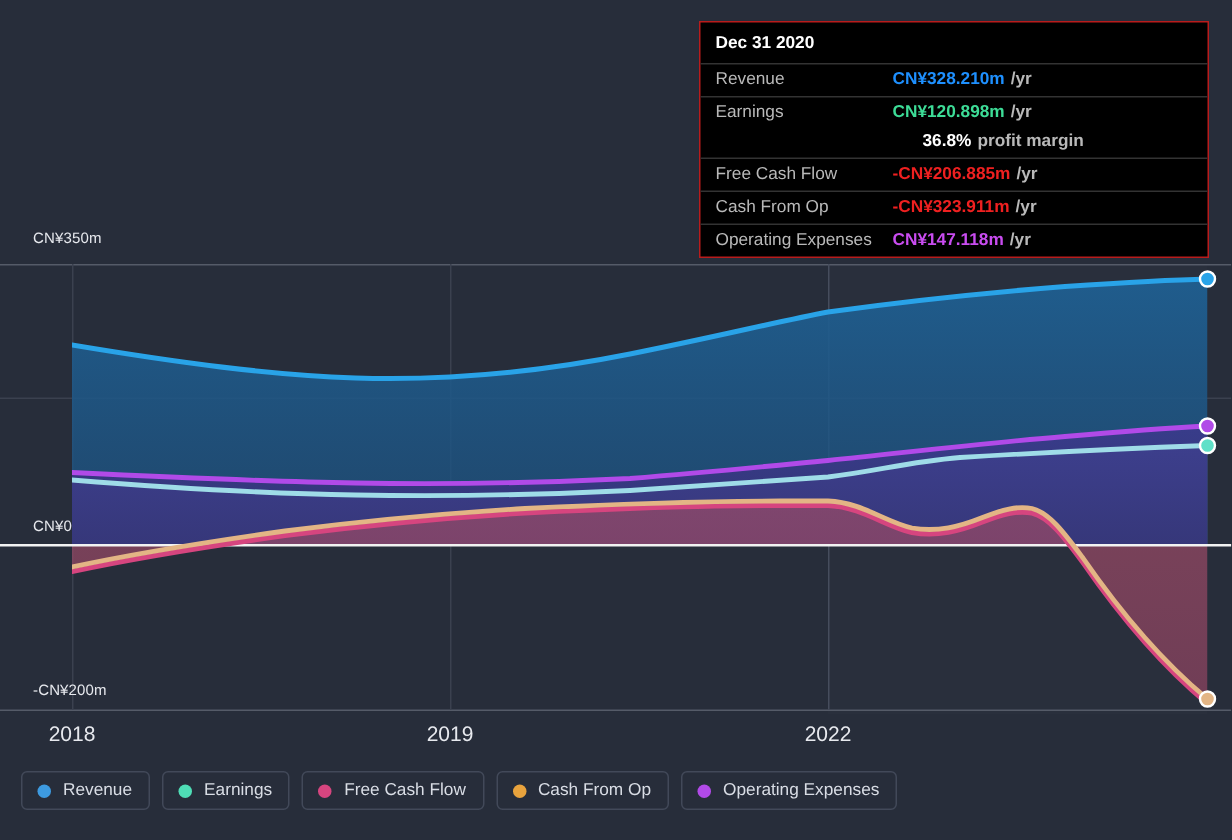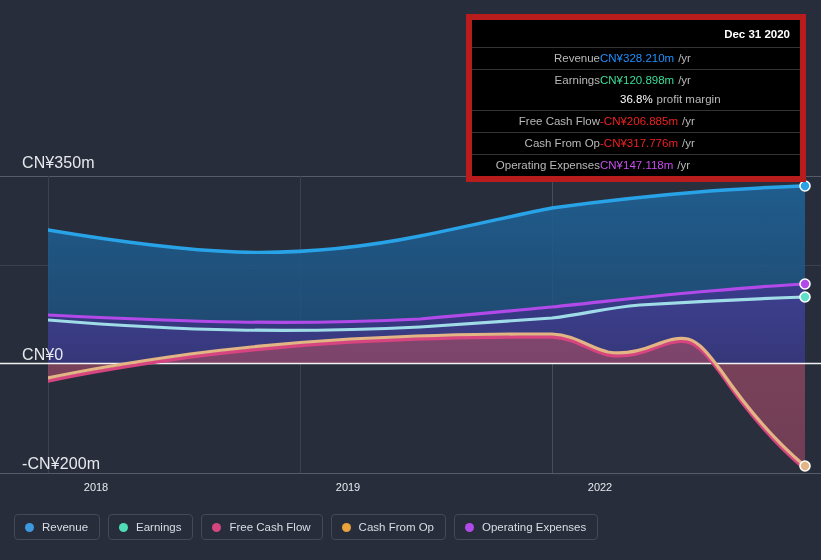--- a/index.html
+++ b/index.html
@@ -5,36 +5,36 @@
   html,body{margin:0;padding:0;background:#272d3a;}
   body{width:821px;height:560px;position:relative;overflow:hidden;
        font-family:"Liberation Sans","DejaVu Sans",sans-serif;
        -webkit-font-smoothing:antialiased;}
   #stage{position:absolute;left:0;top:0;width:821px;height:560px;background:#272d3a;}
 
   
   #chartsvg{position:absolute;left:0;top:0;width:821px;height:560px;}
 
   
-  .axlabel{position:absolute;color:#e7e9ee;font-size:16px;letter-spacing:.1px;white-space:nowrap;}
+  .axlabel{position:absolute;color:#e7e9ee;font-size:10px;letter-spacing:.1px;white-space:nowrap;}
   #lab-top{left:22px;top:154px;}
   #lab-zero{left:22px;top:346px;text-align:right;}
   #lab-bot{left:22px;top:455px;}
-  .xlabel{position:absolute;color:#e7e9ee;font-size:11px;top:481px;transform:translateX(-50%);white-space:nowrap;margin-left:48px;}
+  .xlabel{position:absolute;color:#e7e9ee;font-size:14px;top:481px;transform:translateX(-50%);white-space:nowrap;}
 
   
   #tooltip{position:absolute;left:466px;top:14px;width:340px;background:#000;
-           border:6px solid #b91c1c;box-sizing:border-box;padding:0;text-align:right;}
+           border:1px solid #b91c1c;box-sizing:border-box;padding:0;}
   #tt-title{color:#fff;font-size:11.5px;font-weight:bold;padding:8px 10px 7px 10px;}
   .tt-row{display:flex;align-items:center;padding:3px 10px 4px 10px;border-top:1px solid #333;
           font-size:11.5px;line-height:14px;}
   .tt-row.norule{border-top:none;padding-top:1px;margin-left:20px;}
   .tt-key{color:#b9b9b9;width:118px;flex:0 0 118px;}
-  .tt-val{font-weight:normal;}
-  .tt-unit{color:#b9b9b9;font-weight:normal;margin-left:4px;}
+  .tt-val{font-weight:bold;}
+  .tt-unit{color:#b9b9b9;font-weight:bold;margin-left:4px;}
   .tt-spacer{width:118px;flex:0 0 118px;}
 
   
   #legend{position:absolute;left:14px;top:514px;display:flex;gap:8px;align-items:center;}
   .lg-item{display:flex;align-items:center;gap:8px;border:1px solid #424959;border-radius:4px;
            padding:6px 11px 6px 10px;background:#272d3a;}
   .lg-dot{width:9px;height:9px;border-radius:50%;flex:0 0 9px;}
   .lg-txt{color:#d9dde5;font-size:11.5px;white-space:nowrap;}
 </style>
 </head>
@@ -161,21 +161,21 @@
     </div>
 
     <div class="tt-row">
       <span class="tt-key">Free Cash Flow</span>
       <span class="tt-val" style="color:#ef2020">-CN¥206.885m</span>
       <span class="tt-unit">/yr</span>
     </div>
 
     <div class="tt-row">
       <span class="tt-key">Cash From Op</span>
-      <span class="tt-val" style="color:#ef2020">-CN¥317.776m</span>
+      <span class="tt-val" style="color:#ef2020">-CN¥323.911m</span>
       <span class="tt-unit">/yr</span>
     </div>
 
     <div class="tt-row">
       <span class="tt-key">Operating Expenses</span>
       <span class="tt-val" style="color:#c94cf0">CN¥147.118m</span>
       <span class="tt-unit">/yr</span>
     </div>
   </div>
 

